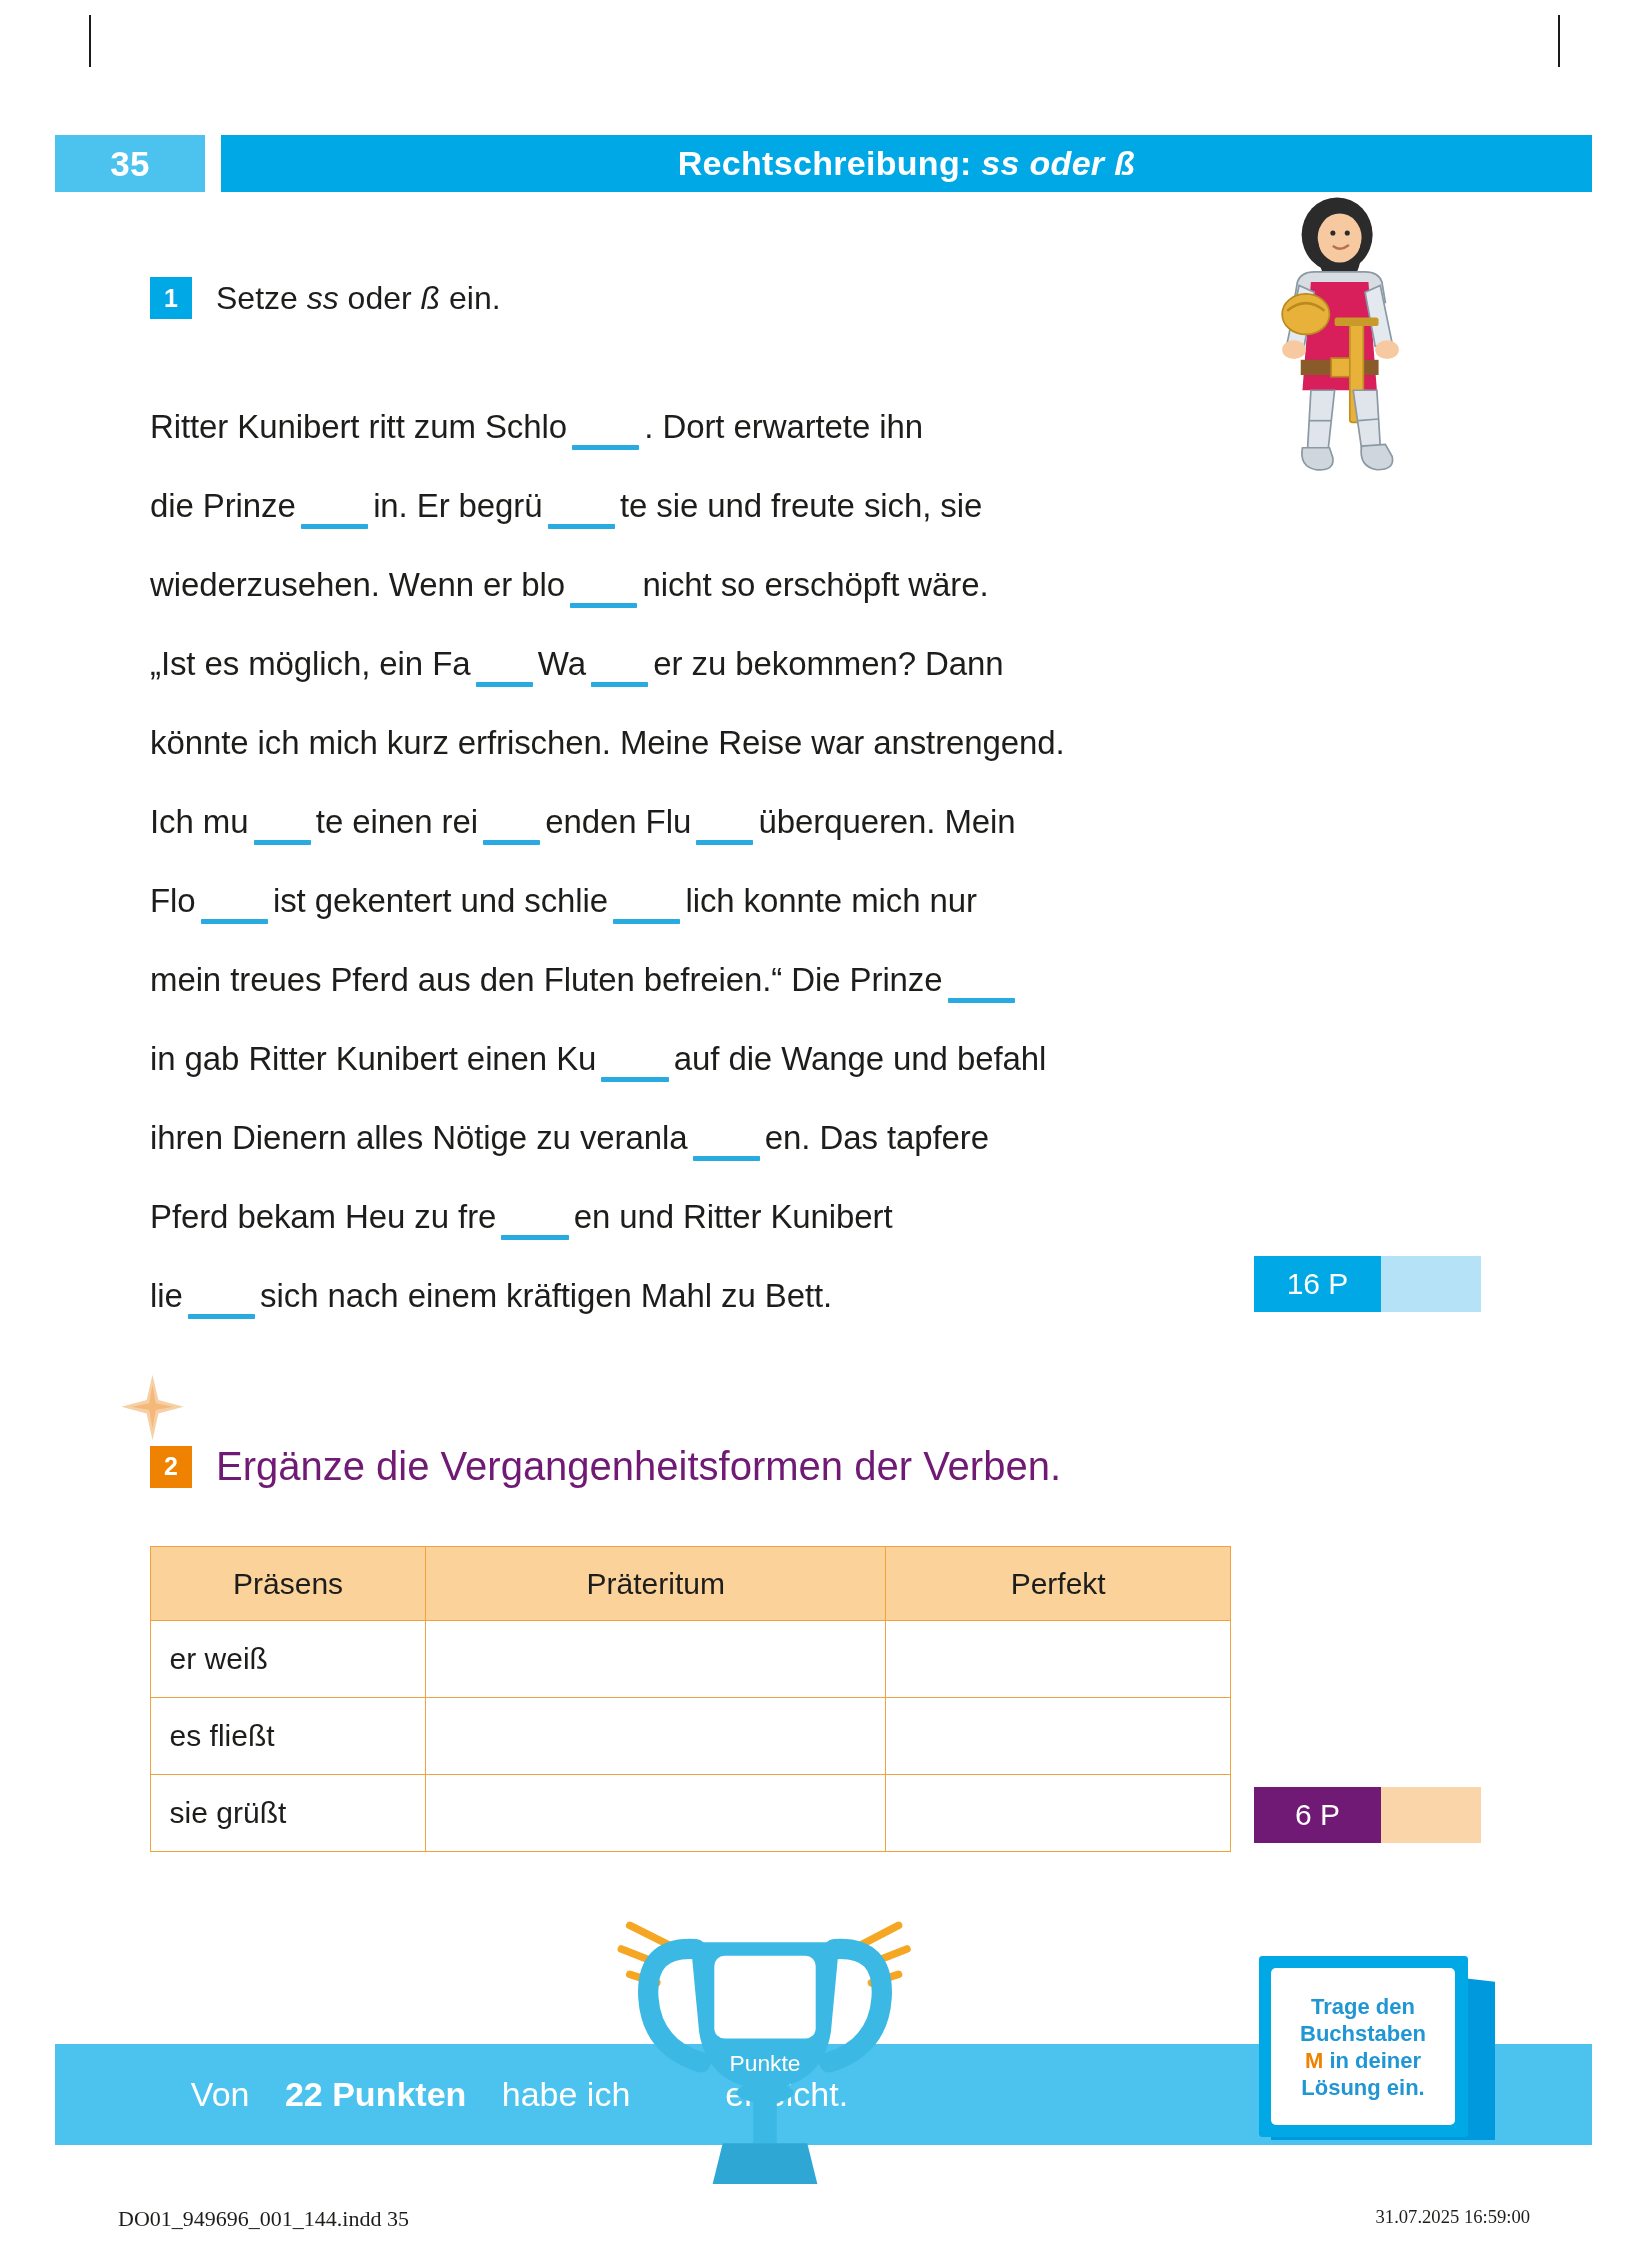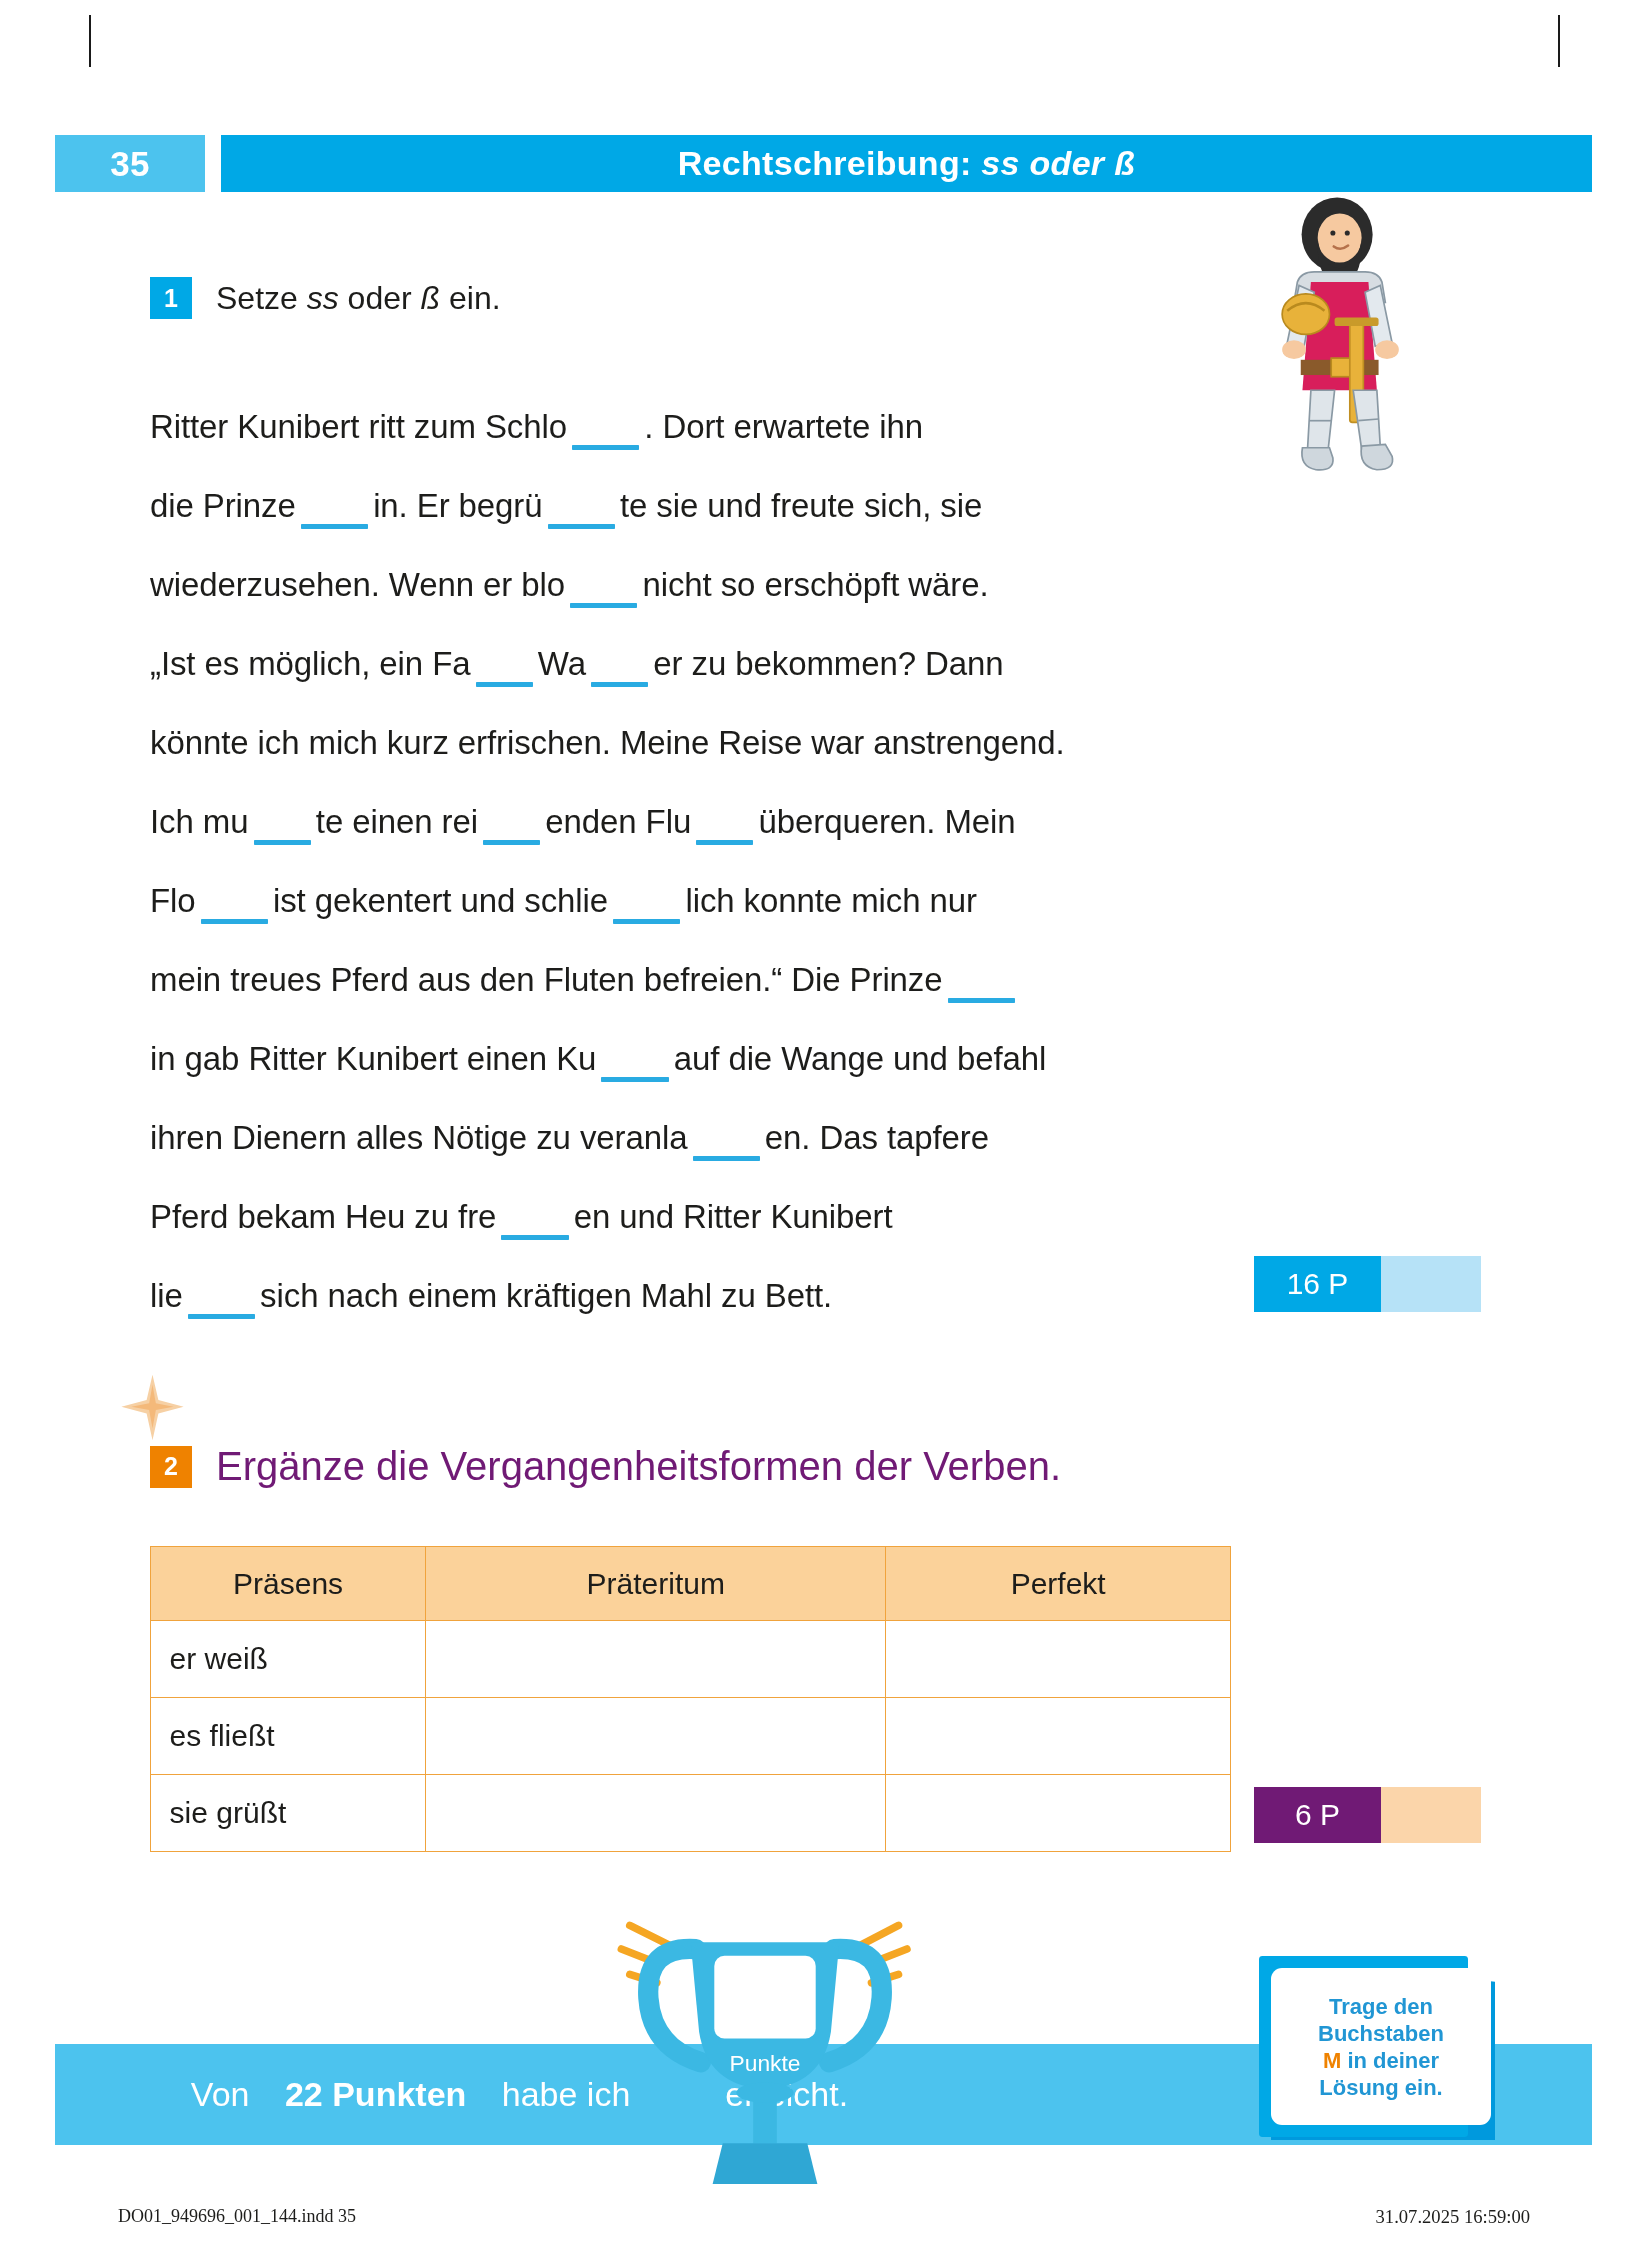--- a/index.html
+++ b/index.html
@@ -122,33 +122,33 @@
   .note .shadow{
     position:absolute;left:12px;top:0;width:224px;height:184px;
     background:#0099dd;
     clip-path:polygon(0 0,100% 14%,100% 100%,0 100%);
   }
   .note .frame{
     position:absolute;left:0;top:0;width:209px;height:181px;
     background:#00a8e6;border-radius:3.4px;
   }
   .note .inner{
-    position:absolute;left:12px;top:12px;width:220px;height:157px;
-    background:#ffffff;border-radius:11px;
+    position:absolute;left:12px;top:12px;width:184px;height:157px;
+    background:#ffffff;border-radius:5px;
     display:flex;align-items:center;justify-content:center;
   }
   .note .txt{
     color:#2196d4;font-size:22px;line-height:27px;text-align:center;font-weight:bold;
   }
   .note .txt .m{color:#ef8200;}
 
   
   .footer{position:absolute;left:0;top:2206px;width:1648px;height:34px;}
   .footer .left{
-    position:absolute;left:118px;top:0;font-size:18px;color:#1d1d1b;
+    position:absolute;left:118px;top:0;font-size:22px;color:#1d1d1b;
     font-family:"Liberation Serif", serif;
   }
   .footer .right{
     position:absolute;right:118px;top:0;font-size:18.6px;color:#1d1d1b;
     font-family:"Liberation Serif", serif;
   }
 </style>
 </head>
 <body>
 

